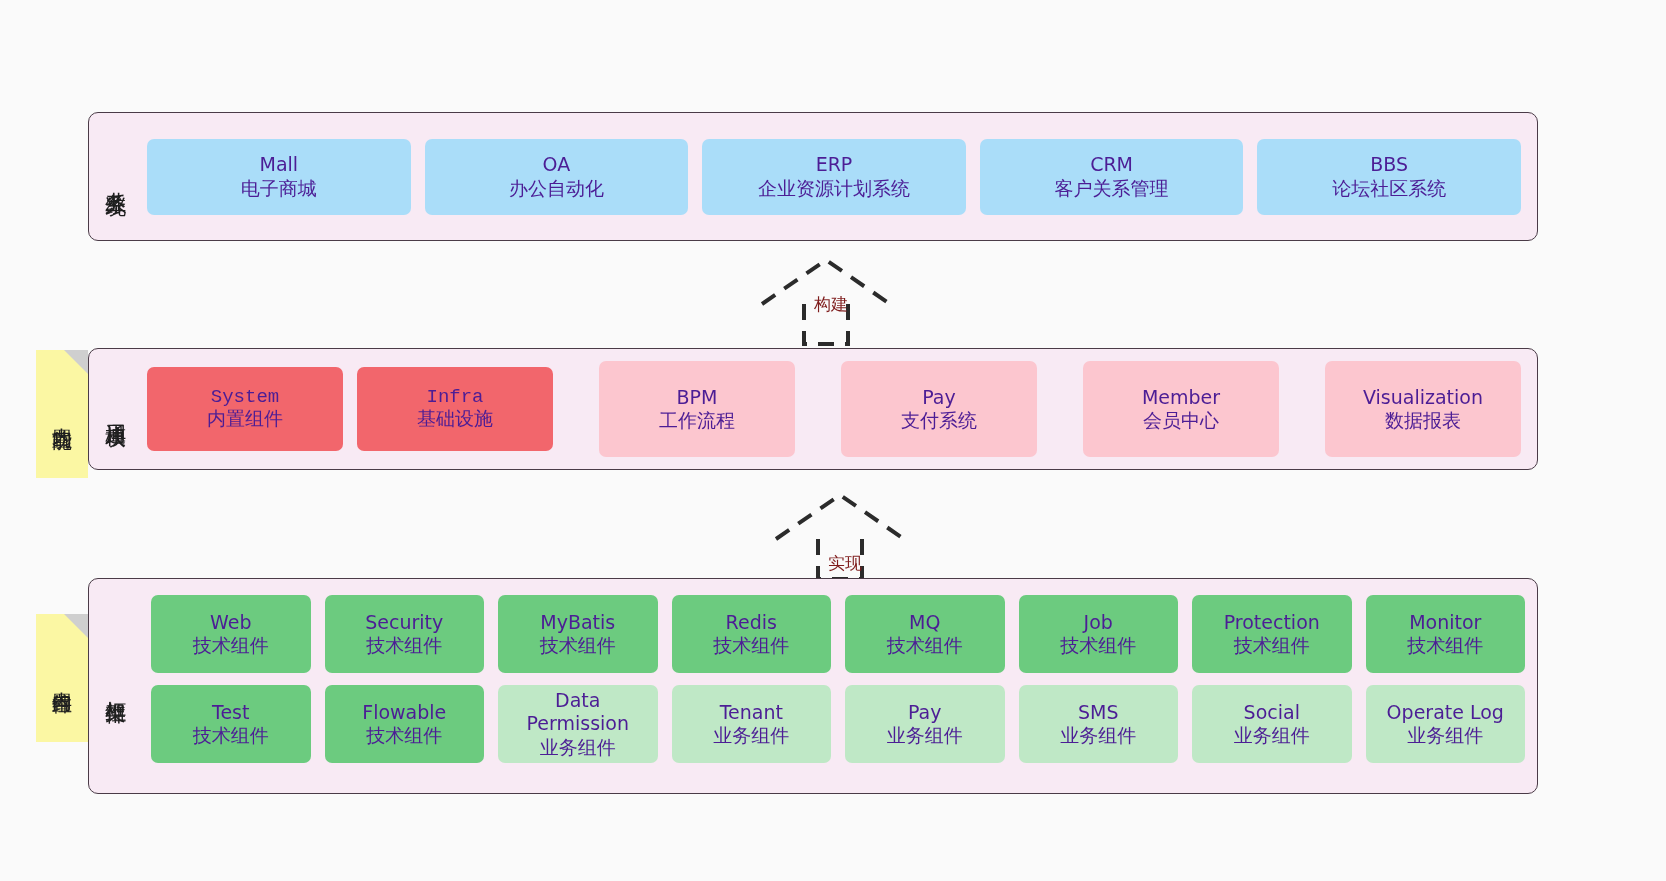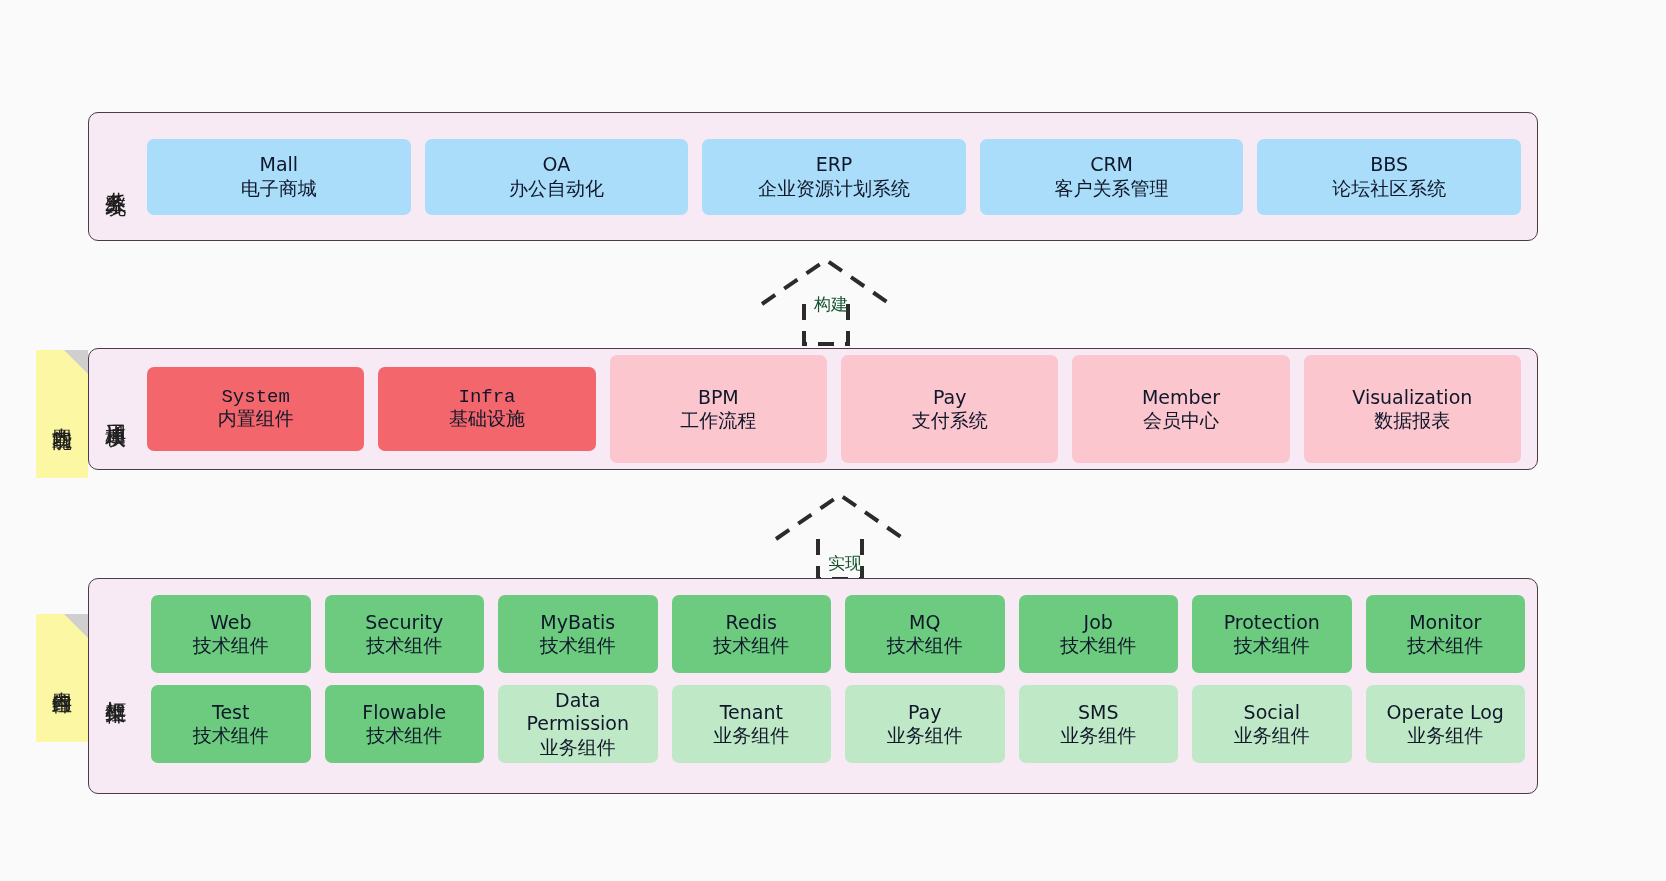--- a/index.html
+++ b/index.html
@@ -67,32 +67,32 @@
 
   
   .card {
     flex: 1 1 0;
     border-radius: 7px;
     display: flex;
     flex-direction: column;
     align-items: center;
     justify-content: center;
     text-align: center;
-    color: #0f172a;
+    color: #4c1d95;
     font-size: 19px;
     line-height: 1.22;
     box-sizing: border-box;
     padding: 6px 4px;
   }
   .card .t1 { white-space: pre-line; }
   .card .t2 { white-space: pre-line; }
 
   .biz-card   { background: #aaddf9; height: 76px; }
   .mod-strong { background: #f2666c; height: 84px; font-family: Liberation Mono, monospace; }
-  .mod-soft   { background: #fcc6cf; height: 108px; }
+  .mod-soft   { background: #fcc6cf; height: 96px; margin-left: 32px; }
   .comp-tech  { background: #6ccb7f; height: 78px; }
   .comp-biz   { background: #bfe8c6; height: 78px; }
 
   
   .note {
     position: absolute;
     background: #fbf7a3;
     box-sizing: border-box;
     display: flex;
     align-items: center;
@@ -117,21 +117,21 @@
     border-left: 24px solid transparent;
   }
 
   
   .arrow {
     position: absolute;
   }
   .arrow-label {
     position: absolute;
     font-size: 17px;
-    color: #14532d;
+    color: #7f1d1d;
     background: transparent;
     white-space: nowrap;
   }
 </style>
 </head>
 <body>
 
 <div id="canvas">
 
   <div class="layer" id="layer1" style="left:88px; top:112px; width:1450px; height:129px;">

